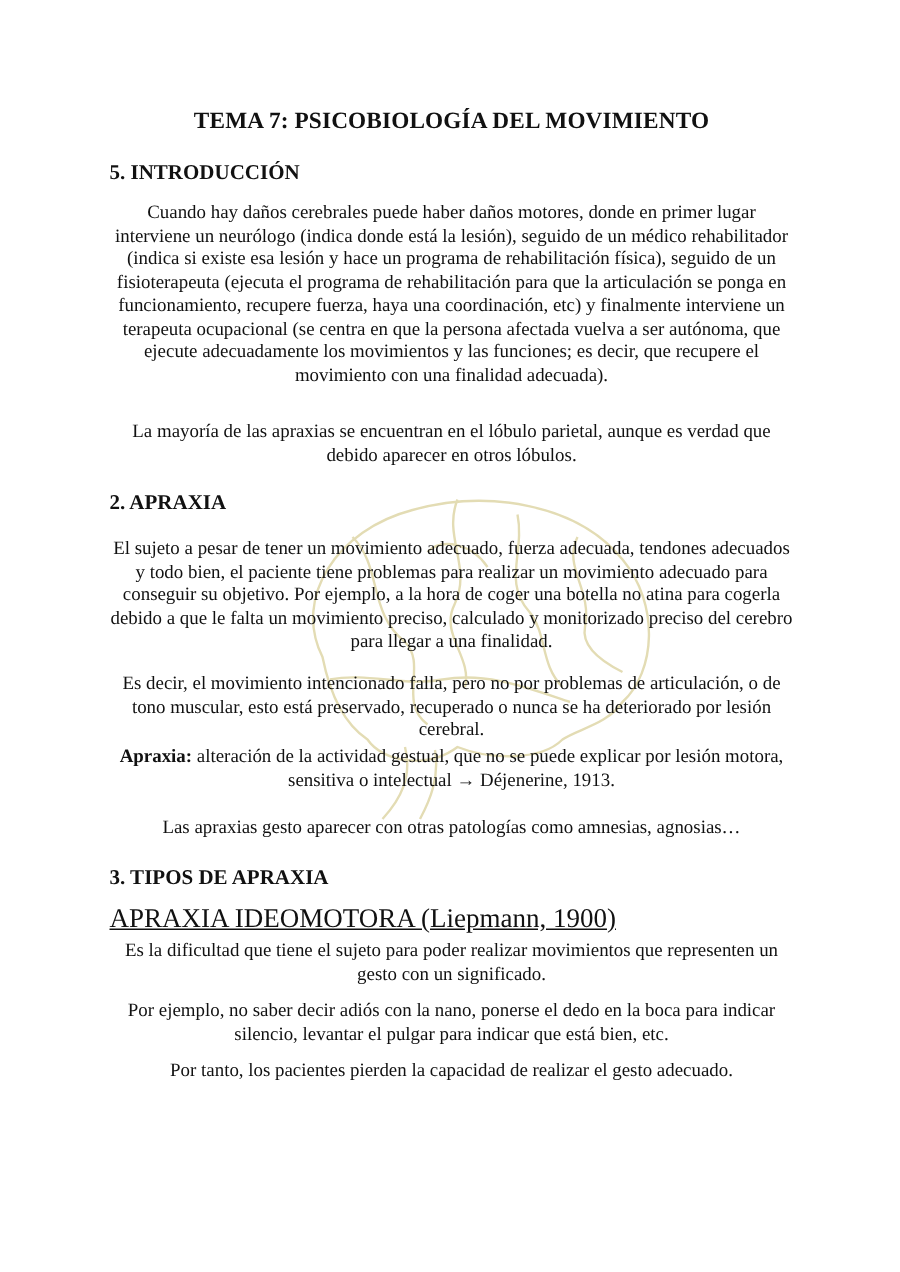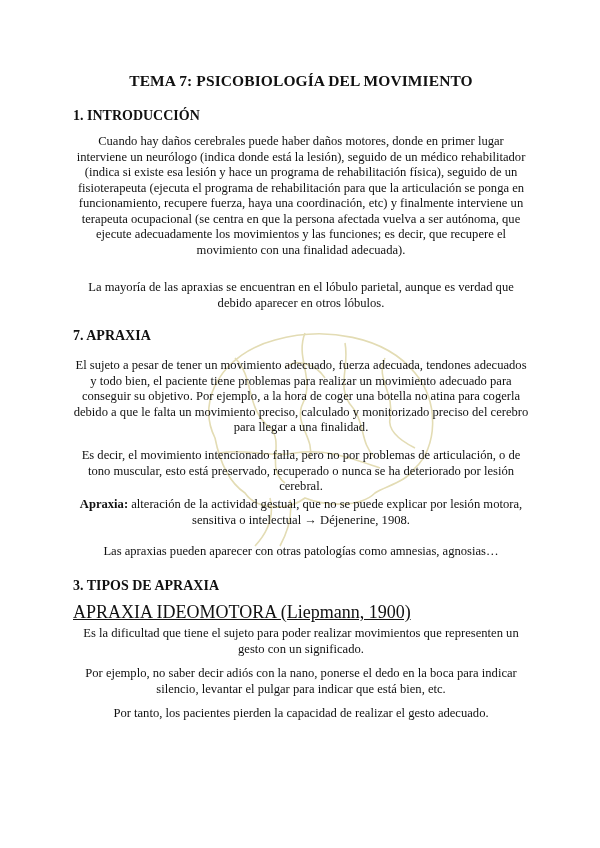--- a/index.html
+++ b/index.html
@@ -43,29 +43,29 @@
     <path d="M210 40 C200 60 220 75 215 100 C212 115 230 125 240 130"></path>
     <path d="M45 135 C70 130 95 140 120 135 C150 130 175 140 205 150"></path>
     <path d="M95 180 C100 200 92 215 80 228"></path>
     <path d="M115 182 C118 200 112 215 105 228"></path>
     <path d="M150 60 C140 45 120 40 110 50"></path>
   </svg>
 
   <div class="content">
     <div class="title">TEMA 7: PSICOBIOLOGÍA DEL MOVIMIENTO</div>
 
-    <div class="h" style="top:108px">1. INTRODUCCIÓN</div>
+    <div class="h" style="top:108px">5. INTRODUCCIÓN</div>
     <div class="p" style="top:134px">Cuando hay daños cerebrales puede haber daños motores, donde en primer lugar interviene un neurólogo (indica donde está la lesión), seguido de un médico rehabilitador (indica si existe esa lesión y hace un programa de rehabilitación física), seguido de un fisioterapeuta (ejecuta el programa de rehabilitación para que la articulación se ponga en funcionamiento, recupere fuerza, haya una coordinación, etc) y finalmente interviene un terapeuta ocupacional (se centra en que la persona afectada vuelva a ser autónoma, que ejecute adecuadamente los movimientos y las funciones; es decir, que recupere el movimiento con una finalidad adecuada).</div>
     <div class="p" style="top:280px">La mayoría de las apraxias se encuentran en el lóbulo parietal, aunque es verdad que debido aparecer en otros lóbulos.</div>
 
-    <div class="h" style="top:328px">7. APRAXIA</div>
+    <div class="h" style="top:328px">2. APRAXIA</div>
     <div class="p" style="top:358px">El sujeto a pesar de tener un movimiento adecuado, fuerza adecuada, tendones adecuados y todo bien, el paciente tiene problemas para realizar un movimiento adecuado para conseguir su objetivo. Por ejemplo, a la hora de coger una botella no atina para cogerla debido a que le falta un movimiento preciso, calculado y monitorizado preciso del cerebro para llegar a una finalidad.</div>
     <div class="p" style="top:448px">Es decir, el movimiento intencionado falla, pero no por problemas de articulación, o de tono muscular, esto está preservado, recuperado o nunca se ha deteriorado por lesión cerebral.</div>
-    <div class="p" style="top:497px"><b>Apraxia:</b><span> alteración de la actividad gestual, que no se puede explicar por lesión motora, sensitiva o intelectual → Déjenerine, 1908.</span></div>
-    <div class="p" style="top:544px">Las apraxias pueden aparecer con otras patologías como amnesias, agnosias…</div>
+    <div class="p" style="top:497px"><b>Apraxia:</b><span> alteración de la actividad gestual, que no se puede explicar por lesión motora, sensitiva o intelectual → Déjenerine, 1913.</span></div>
+    <div class="p" style="top:544px">Las apraxias gesto aparecer con otras patologías como amnesias, agnosias…</div>
 
     <div class="h" style="top:578px">3. TIPOS DE APRAXIA</div>
     <div class="u" style="top:602px">APRAXIA IDEOMOTORA (Liepmann, 1900)</div>
     <div class="p" style="top:626px">Es la dificultad que tiene el sujeto para poder realizar movimientos que representen un gesto con un significado.</div>
     <div class="p" style="top:666px">Por ejemplo, no saber decir adiós con la nano, ponerse el dedo en la boca para indicar silencio, levantar el pulgar para indicar que está bien, etc.</div>
     <div class="p" style="top:706px">Por tanto, los pacientes pierden la capacidad de realizar el gesto adecuado.</div>
   </div>
 </div>
 
 </body></html>

